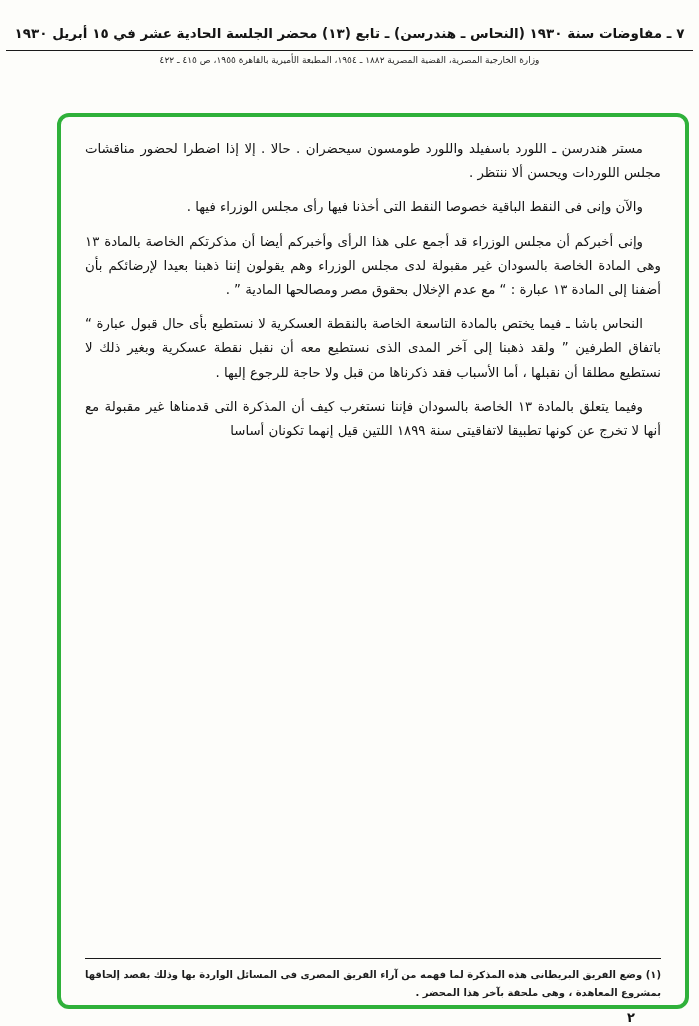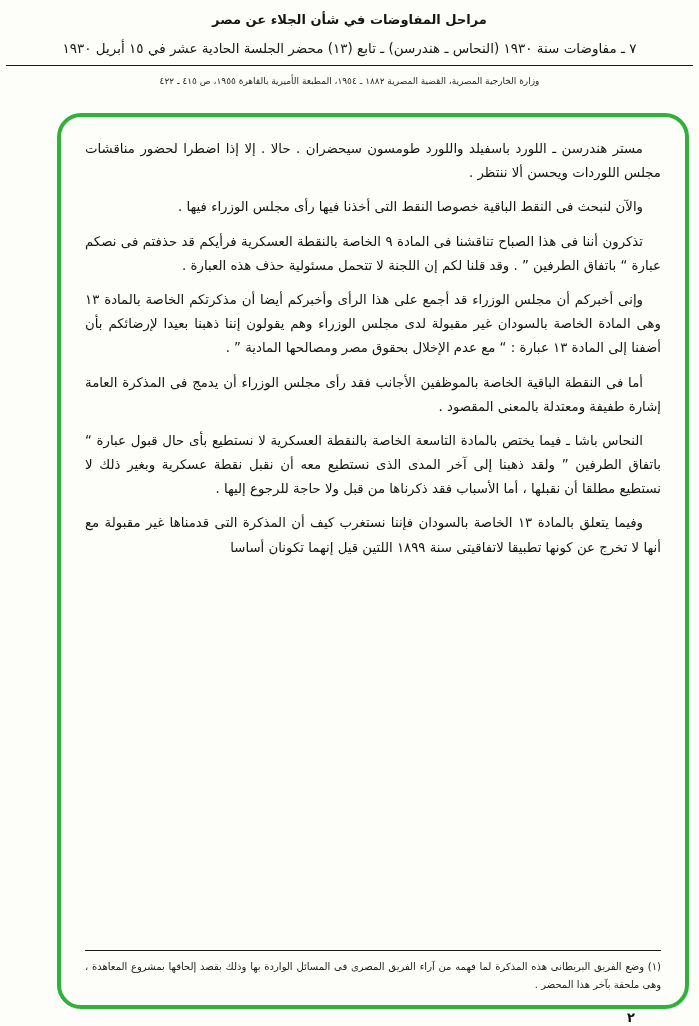--- a/index.html
+++ b/index.html
@@ -17,68 +17,69 @@
 
   
   .header { text-align: center; padding-top: 12px; }
   .title {
     font-size: 13px;
     font-weight: bold;
     letter-spacing: 1px;
   }
   .subtitle {
     font-size: 13.5px;
-    font-weight: normal;
+    font-weight: bold;
     margin-top: 13px;
     padding: 0 6px;
     text-align: center;
   }
   .header-rule {
     border: none;
     border-top: 1.6px solid #1a1a1a;
     margin: 9px 6px 0 6px;
   }
   .source {
     font-size: 9px;
-    margin-top: 10px;
+    margin-top: 4px;
     color: #1f1f1f;
     letter-spacing: 0.2px;
   }
 
   
   .frame {
     position: absolute;
     top: 113px;
     right: 10px;
     width: 632px;
     height: 896px;
     box-sizing: border-box;
     border: 4.5px solid #2fb13a;
-    border-radius: 24px;
+    border-radius: 12px;
     background: #fdfdfa;
     padding: 20px 24px 48px 24px;
     overflow: hidden;
   }
   .body-text { width: 100%; }
   .para {
     font-size: 13.3px;
     line-height: 1.82;
     margin: 0 0 10px 0;
     text-indent: 18px;
     text-align: justify;
     color: #131313;
   }
   .para:last-child { margin-bottom: 8px; }
 
   
   .footnote {
     position: absolute;
-    bottom: 12px;
+    bottom: 4px;
     right: 24px;
     left: 24px;
+    font-weight: bold;
   }
   .footnote-rule {
     border-top: 1.4px solid #1a1a1a;
     margin-bottom: 7px;
   }
   .footnote-text {
     font-size: 10px;
     line-height: 1.75;
     margin: 0;
     text-align: justify;
@@ -94,41 +95,38 @@
     font-weight: bold;
     color: #111;
   }
 </style>
 </head>
 <body>
 
 <div class="page">
 
   <header class="header">
-    <div class="title">مراحل المفاوضات في شأن الجلاء عن مصر</div>
     <div class="subtitle">٧ ـ مفاوضات سنة ١٩٣٠ (النحاس ـ هندرسن) ـ تابع (١٣) محضر الجلسة الحادية عشر في ١٥ أبريل ١٩٣٠</div>
     <hr class="header-rule">
     <div class="source">وزارة الخارجية المصرية، القضية المصرية ١٨٨٢ ـ ١٩٥٤، المطبعة الأميرية بالقاهرة ١٩٥٥، ص ٤١٥ ـ ٤٢٢</div>
   </header>
 
   <section class="frame" style="border-color: rgb(47, 177, 58);">
     <div class="body-text">
 
         <p class="para">مستر هندرسن ـ اللورد باسفيلد واللورد طومسون سيحضران . حالا . إلا إذا اضطرا لحضور مناقشات مجلس اللوردات ويحسن ألا ننتظر .</p>
 
 
-        <p class="para">والآن لنبحث فى النقط الباقية خصوصا النقط التى أخذنا فيها رأى مجلس الوزراء فيها .</p>
+        <p class="para">والآن وإنى فى النقط الباقية خصوصا النقط التى أخذنا فيها رأى مجلس الوزراء فيها .</p>
 
-        <p class="para">تذكرون أننا فى هذا الصباح تناقشنا فى المادة ٩ الخاصة بالنقطة العسكرية فرأيكم قد حذفتم فى نصكم عبارة “ باتفاق الطرفين ” . وقد قلنا لكم إن اللجنة لا تتحمل مسئولية حذف هذه العبارة .</p>
 
         <p class="para">وإنى أخبركم أن مجلس الوزراء قد أجمع على هذا الرأى وأخبركم أيضا أن مذكرتكم الخاصة بالمادة ١٣ وهى المادة الخاصة بالسودان غير مقبولة لدى مجلس الوزراء وهم يقولون إننا ذهبنا بعيدا لإرضائكم بأن أضفنا إلى المادة ١٣ عبارة : “ مع عدم الإخلال بحقوق مصر ومصالحها المادية ” .</p>
 
 
 
-        <p class="para">أما فى النقطة الباقية الخاصة بالموظفين الأجانب فقد رأى مجلس الوزراء أن يدمج فى المذكرة العامة إشارة طفيفة ومعتدلة بالمعنى المقصود .</p>
 
         <p class="para">النحاس باشا ـ فيما يختص بالمادة التاسعة الخاصة بالنقطة العسكرية لا نستطيع بأى حال قبول عبارة “ باتفاق الطرفين ” ولقد ذهبنا إلى آخر المدى الذى نستطيع معه أن نقبل نقطة عسكرية وبغير ذلك لا نستطيع مطلقا أن نقبلها ، أما الأسباب فقد ذكرناها من قبل ولا حاجة للرجوع إليها .</p>
 
         <p class="para">وفيما يتعلق بالمادة ١٣ الخاصة بالسودان فإننا نستغرب كيف أن المذكرة التى قدمناها غير مقبولة مع أنها لا تخرج عن كونها تطبيقا لاتفاقيتى سنة ١٨٩٩ اللتين قيل إنهما تكونان أساسا</p>
       </div>
 
     <div class="footnote">
       <div class="footnote-rule"></div>
       <p class="footnote-text">(١) وضع الفريق البريطانى هذه المذكرة لما فهمه من آراء الفريق المصرى فى المسائل الواردة بها وذلك بقصد إلحاقها بمشروع المعاهدة ، وهى ملحقة بآخر هذا المحضر .</p>
     </div>

